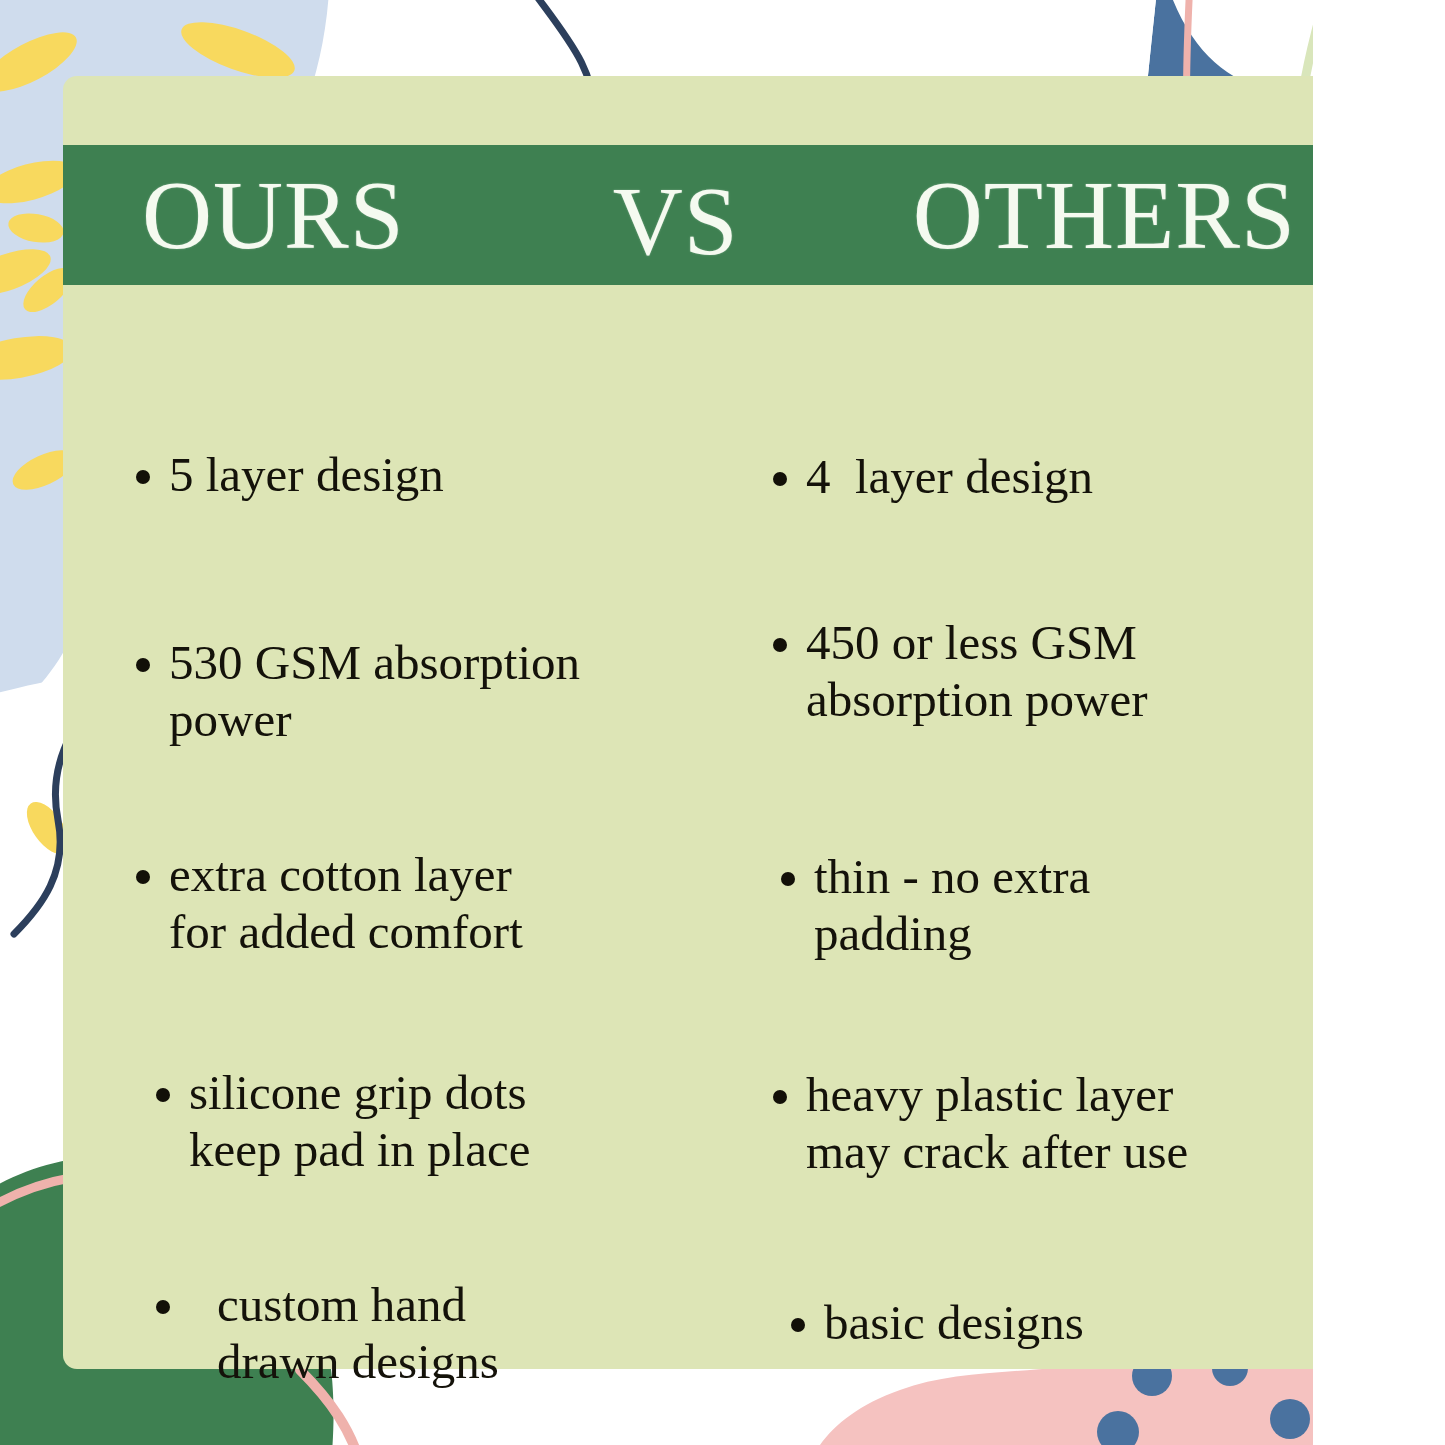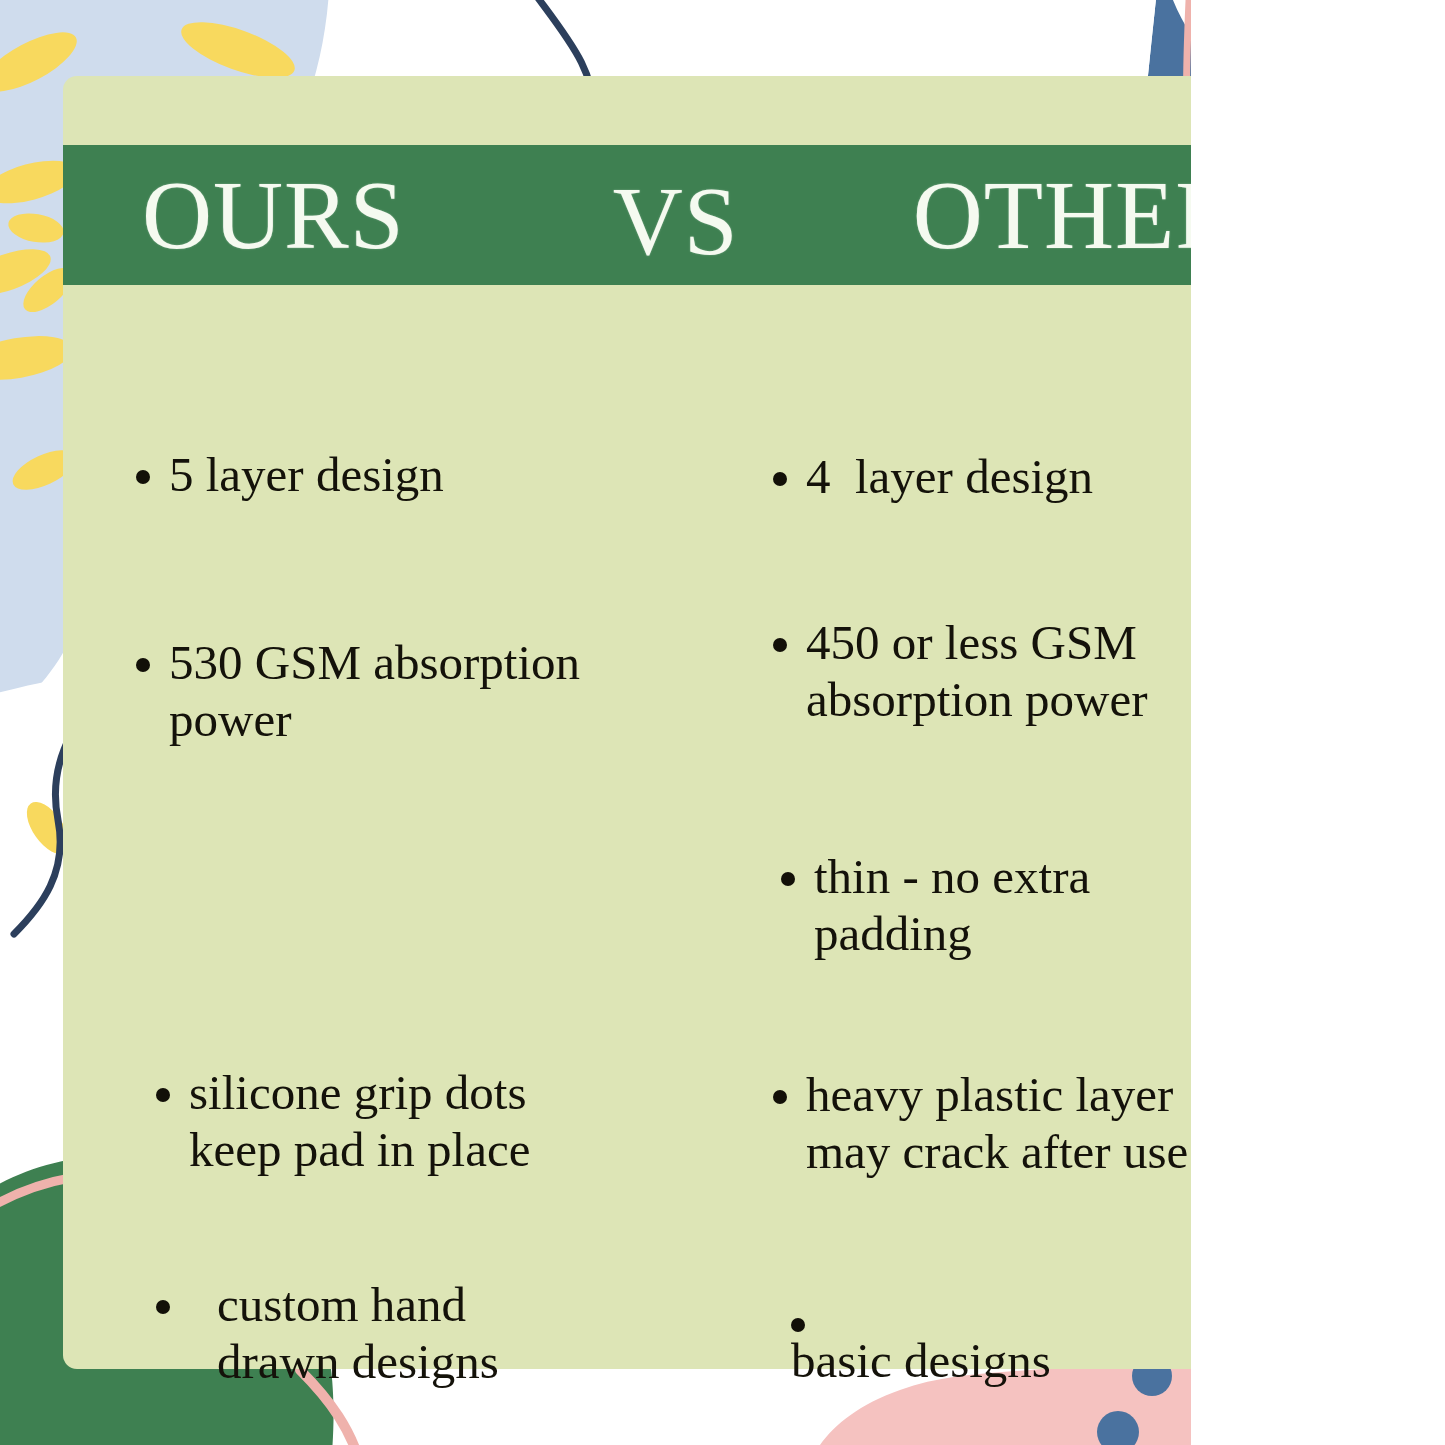--- a/index.html
+++ b/index.html
@@ -6,21 +6,21 @@
   html, body {
     margin: 0;
     padding: 0;
     background: #ffffff;
   }
   body {
     font-family: "Liberation Serif", "DejaVu Serif", serif;
   }
   #stage {
     position: relative;
-    width: 1191px;
+    width: 1313px;
     height: 1445px;
     overflow: hidden;
     background: #ffffff;
   }
 
   
   #bg-decor {
     position: absolute;
     inset: 0;
     width: 1445px;
@@ -113,21 +113,21 @@
   #ours-row-1 { top: 308px;  left: 28px; }
   #ours-row-2 { top: 520px;  left: 28px; }
   #ours-row-3 { top: 738px;  left: 48px; }
   #ours-row-4 { top: 950px;  left: 48px; gap: 28px; }
 
   
   #others-row-0 { top: 122px; left: 0px; }
   #others-row-1 { top: 288px; left: 0px; }
   #others-row-2 { top: 522px; left: 8px; }
   #others-row-3 { top: 740px; left: 0px; }
-  #others-row-4 { top: 968px; left: 18px; flex-direction: column; }
+  #others-row-4 { top: 968px; left: 18px; }
 </style>
 </head>
 <body>
 
 <div id="stage">
 
   <svg id="bg-decor" viewBox="0 0 1445 1445" xmlns="http://www.w3.org/2000/svg">
 
     <path d="M -40 -40 L 330 -40 C 330 60 300 140 250 210
              C 200 280 150 320 120 400 C 92 478 110 560 70 640
@@ -208,20 +208,25 @@
       <div class="column" id="col-ours">
         <div class="bullet-row" id="ours-row-0">
           <span class="bullet-dot"></span>
           <span class="bullet-text">5 layer design</span>
         </div>
         <div class="bullet-row" id="ours-row-1">
           <span class="bullet-dot"></span>
           <span class="bullet-text">530 GSM absorption
 power</span>
         </div>
+        <div class="bullet-row" id="ours-row-2">
+          <span class="bullet-dot"></span>
+          <span class="bullet-text">extra cotton layer
+for added comfort</span>
+        </div>
         <div class="bullet-row" id="ours-row-3">
           <span class="bullet-dot"></span>
           <span class="bullet-text">silicone grip dots
 keep pad in place</span>
         </div>
         <div class="bullet-row" id="ours-row-4">
           <span class="bullet-dot"></span>
           <span class="bullet-text">custom hand
 drawn designs</span>
         </div>

